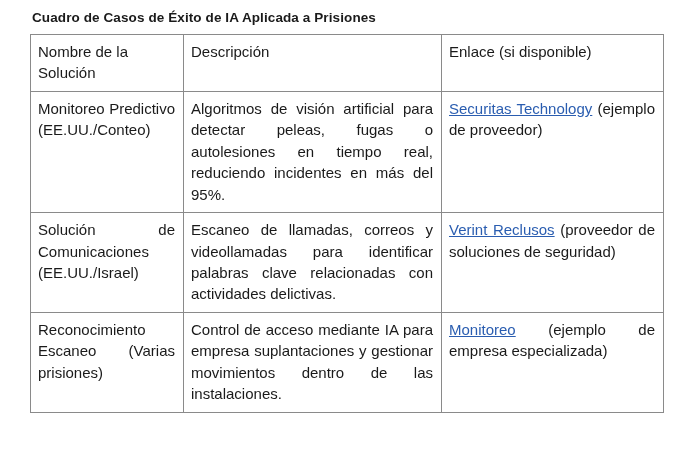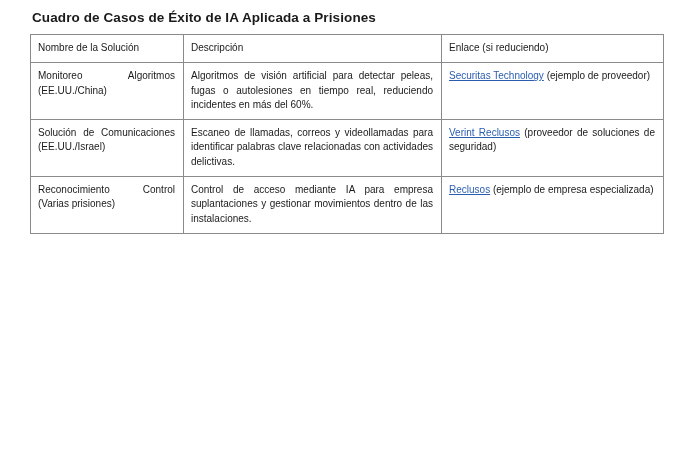--- a/index.html
+++ b/index.html
@@ -29,21 +29,21 @@
   table.matrix {
     border-collapse: collapse;
     width: 633px;
     table-layout: fixed;
   }
   table.matrix th,
   table.matrix td {
     border: 1px solid #8a8a8a;
     vertical-align: top;
     padding: 6px 8px 7px 7px;
-    font-size: 10px;
+    font-size: 15px;
     line-height: 1.43;
   }
   table.matrix th {
     text-align: left;
     font-weight: normal;
     color: #1a1a1a;
   }
   col.c1 { width: 153px; }
   col.c2 { width: 258px; }
   col.c3 { width: 222px; }
@@ -75,57 +75,57 @@
     </colgroup>
     <thead>
       <tr>
         <th>
           <span class="th-label">Nombre de la Solución</span>
         </th>
         <th>
           <span class="th-label">Descripción</span>
         </th>
         <th>
-          <span class="th-label">Enlace (si reduciendo)</span>
+          <span class="th-label">Enlace (si disponible)</span>
         </th>
       </tr>
     </thead>
     <tbody>
       <tr>
         <td class="just">
-          <span class="cell-text">Monitoreo Algoritmos (EE.UU./China)</span>
+          <span class="cell-text">Monitoreo Predictivo (EE.UU./Conteo)</span>
         </td>
         <td class="just">
-          <span class="cell-text">Algoritmos de visión artificial para detectar peleas, fugas o autolesiones en tiempo real, reduciendo incidentes en más del 60%.</span>
+          <span class="cell-text">Algoritmos de visión artificial para detectar peleas, fugas o autolesiones en tiempo real, reduciendo incidentes en más del 95%.</span>
         </td>
         <td class="just">
           <a class="link" href="#">Securitas Technology</a>
           <span>(ejemplo de proveedor)</span>
         </td>
       </tr>
       <tr>
         <td class="just">
           <span class="cell-text">Solución de Comunicaciones (EE.UU./Israel)</span>
         </td>
         <td class="just">
           <span class="cell-text">Escaneo de llamadas, correos y videollamadas para identificar palabras clave relacionadas con actividades delictivas.</span>
         </td>
         <td class="just">
           <a class="link" href="#">Verint Reclusos</a>
           <span>(proveedor de soluciones de seguridad)</span>
         </td>
       </tr>
       <tr>
         <td class="just">
-          <span class="cell-text">Reconocimiento Control (Varias prisiones)</span>
+          <span class="cell-text">Reconocimiento Escaneo (Varias prisiones)</span>
         </td>
         <td class="just">
           <span class="cell-text">Control de acceso mediante IA para empresa suplantaciones y gestionar movimientos dentro de las instalaciones.</span>
         </td>
         <td class="just">
-          <a class="link" href="#">Reclusos</a>
+          <a class="link" href="#">Monitoreo</a>
           <span>(ejemplo de empresa especializada)</span>
         </td>
       </tr>
     </tbody>
   </table>
 
 </div>
 
 </body></html>

